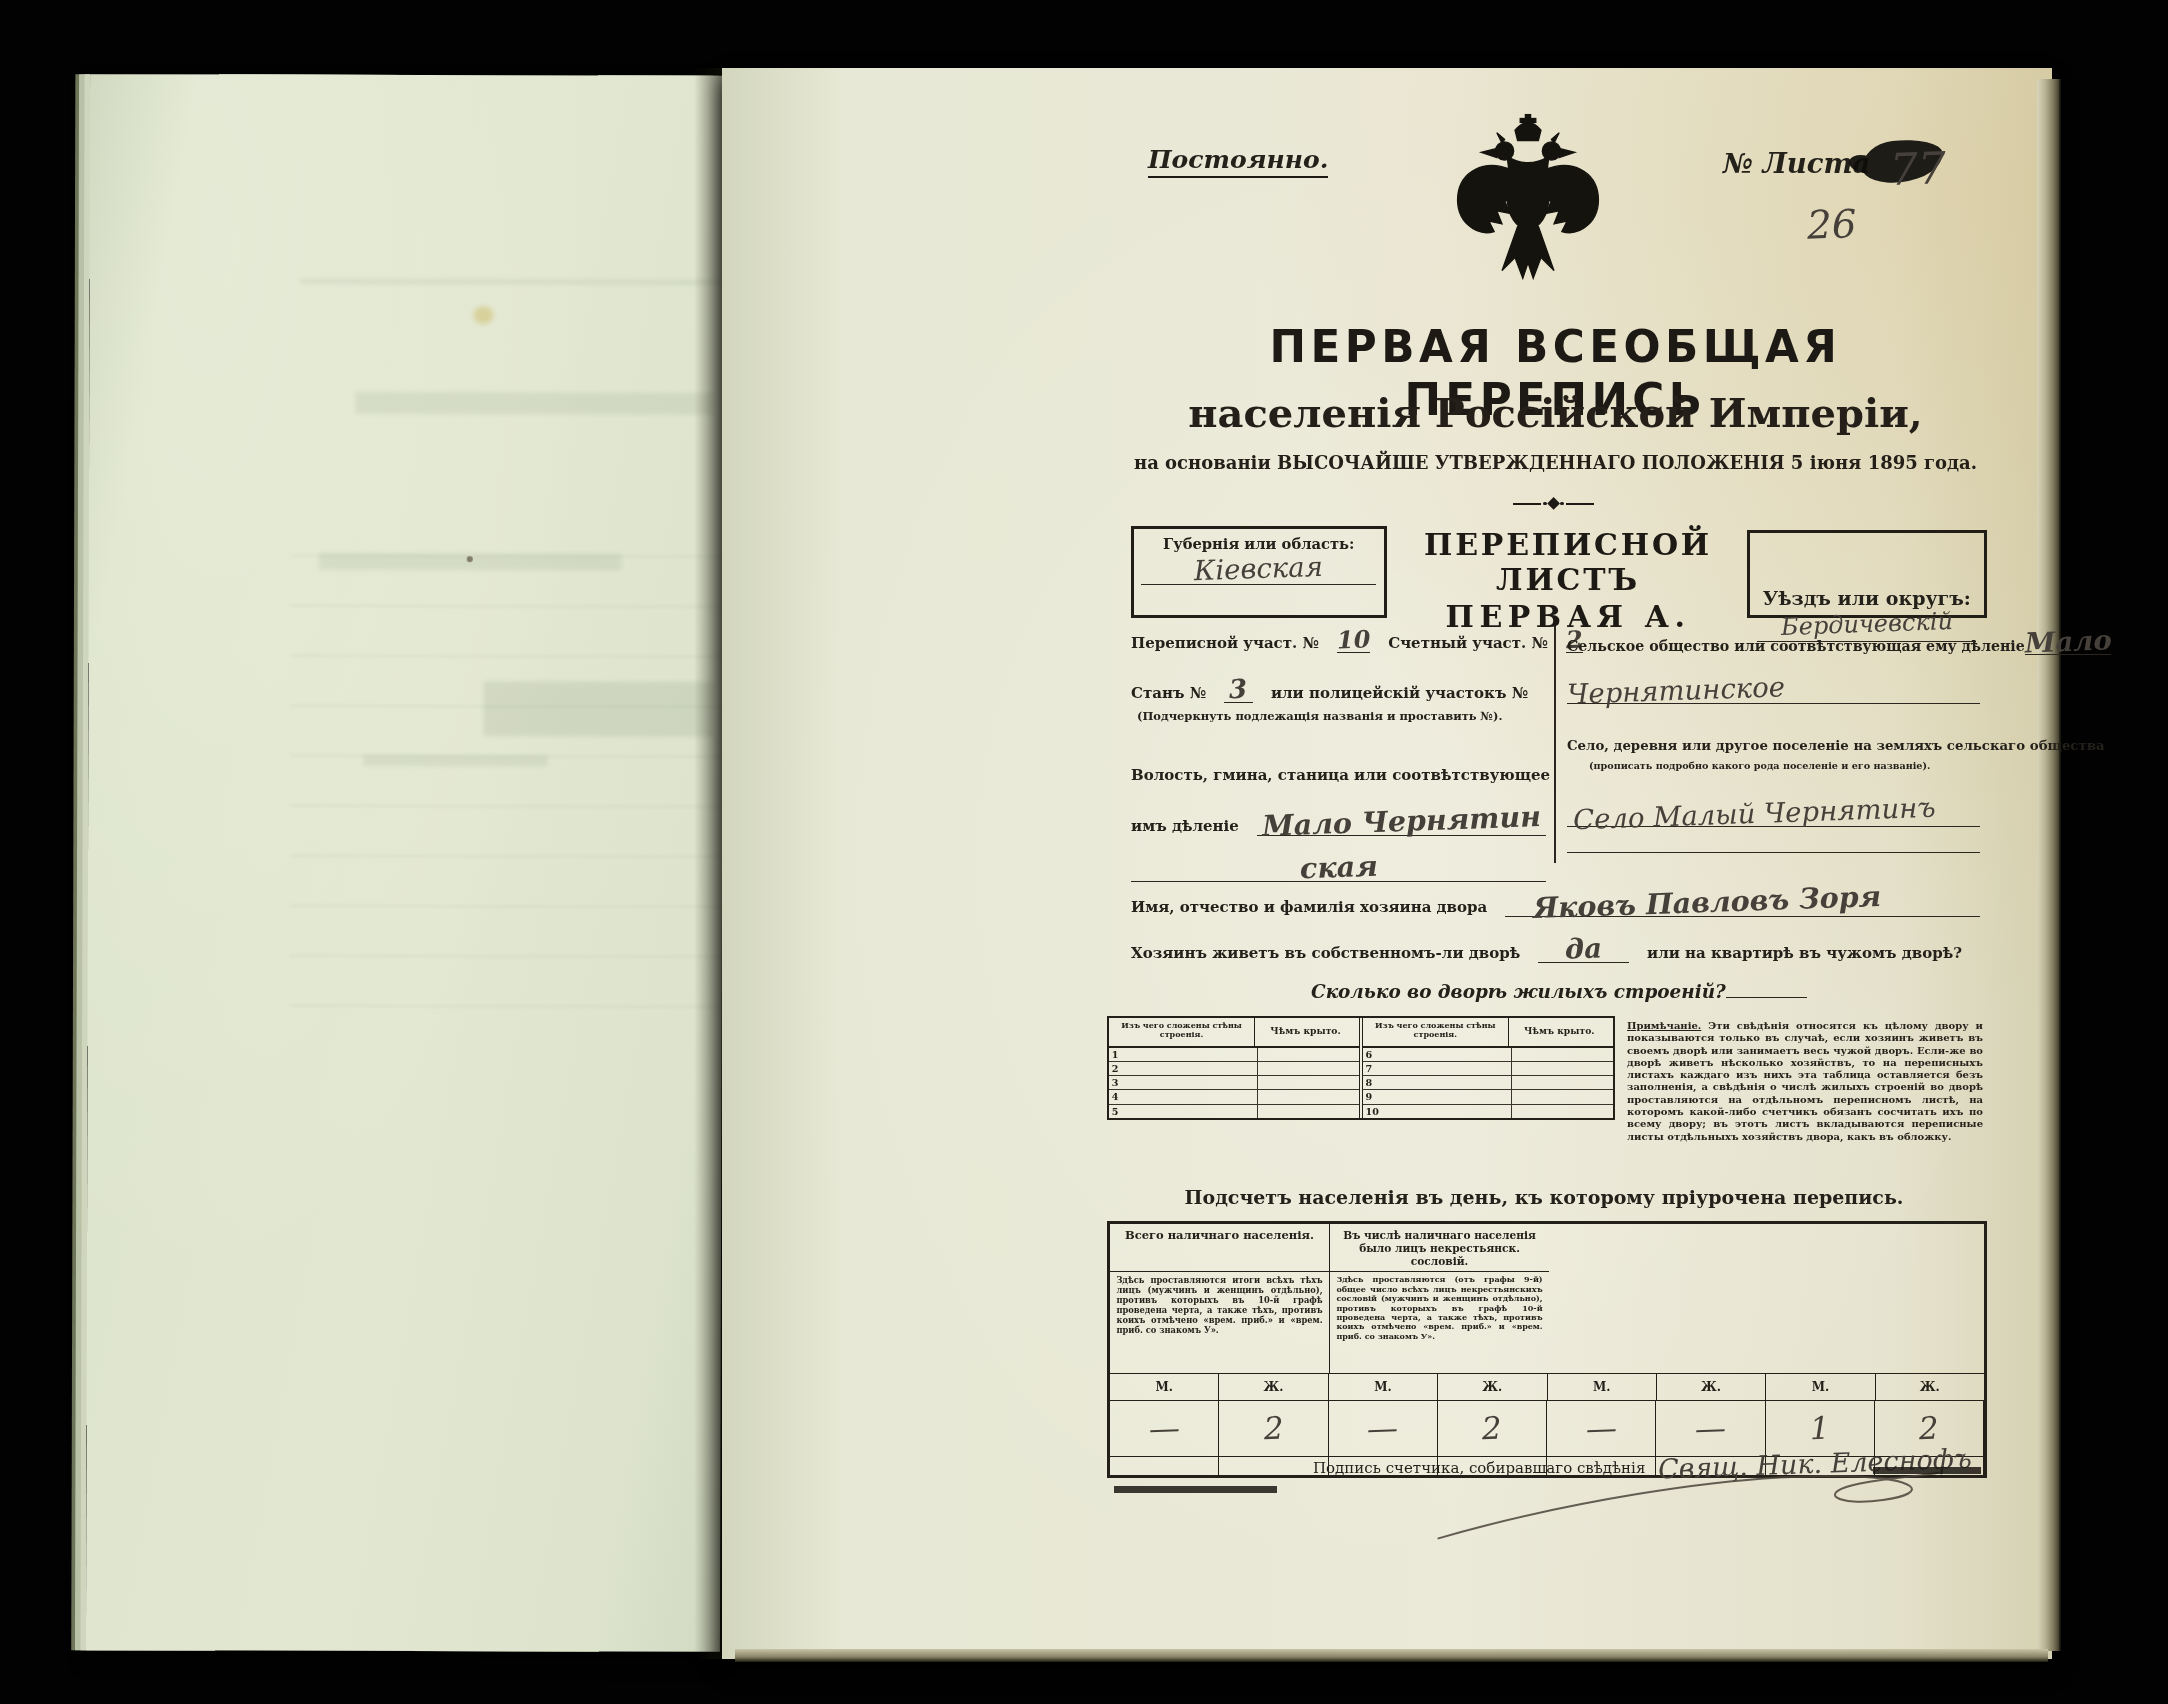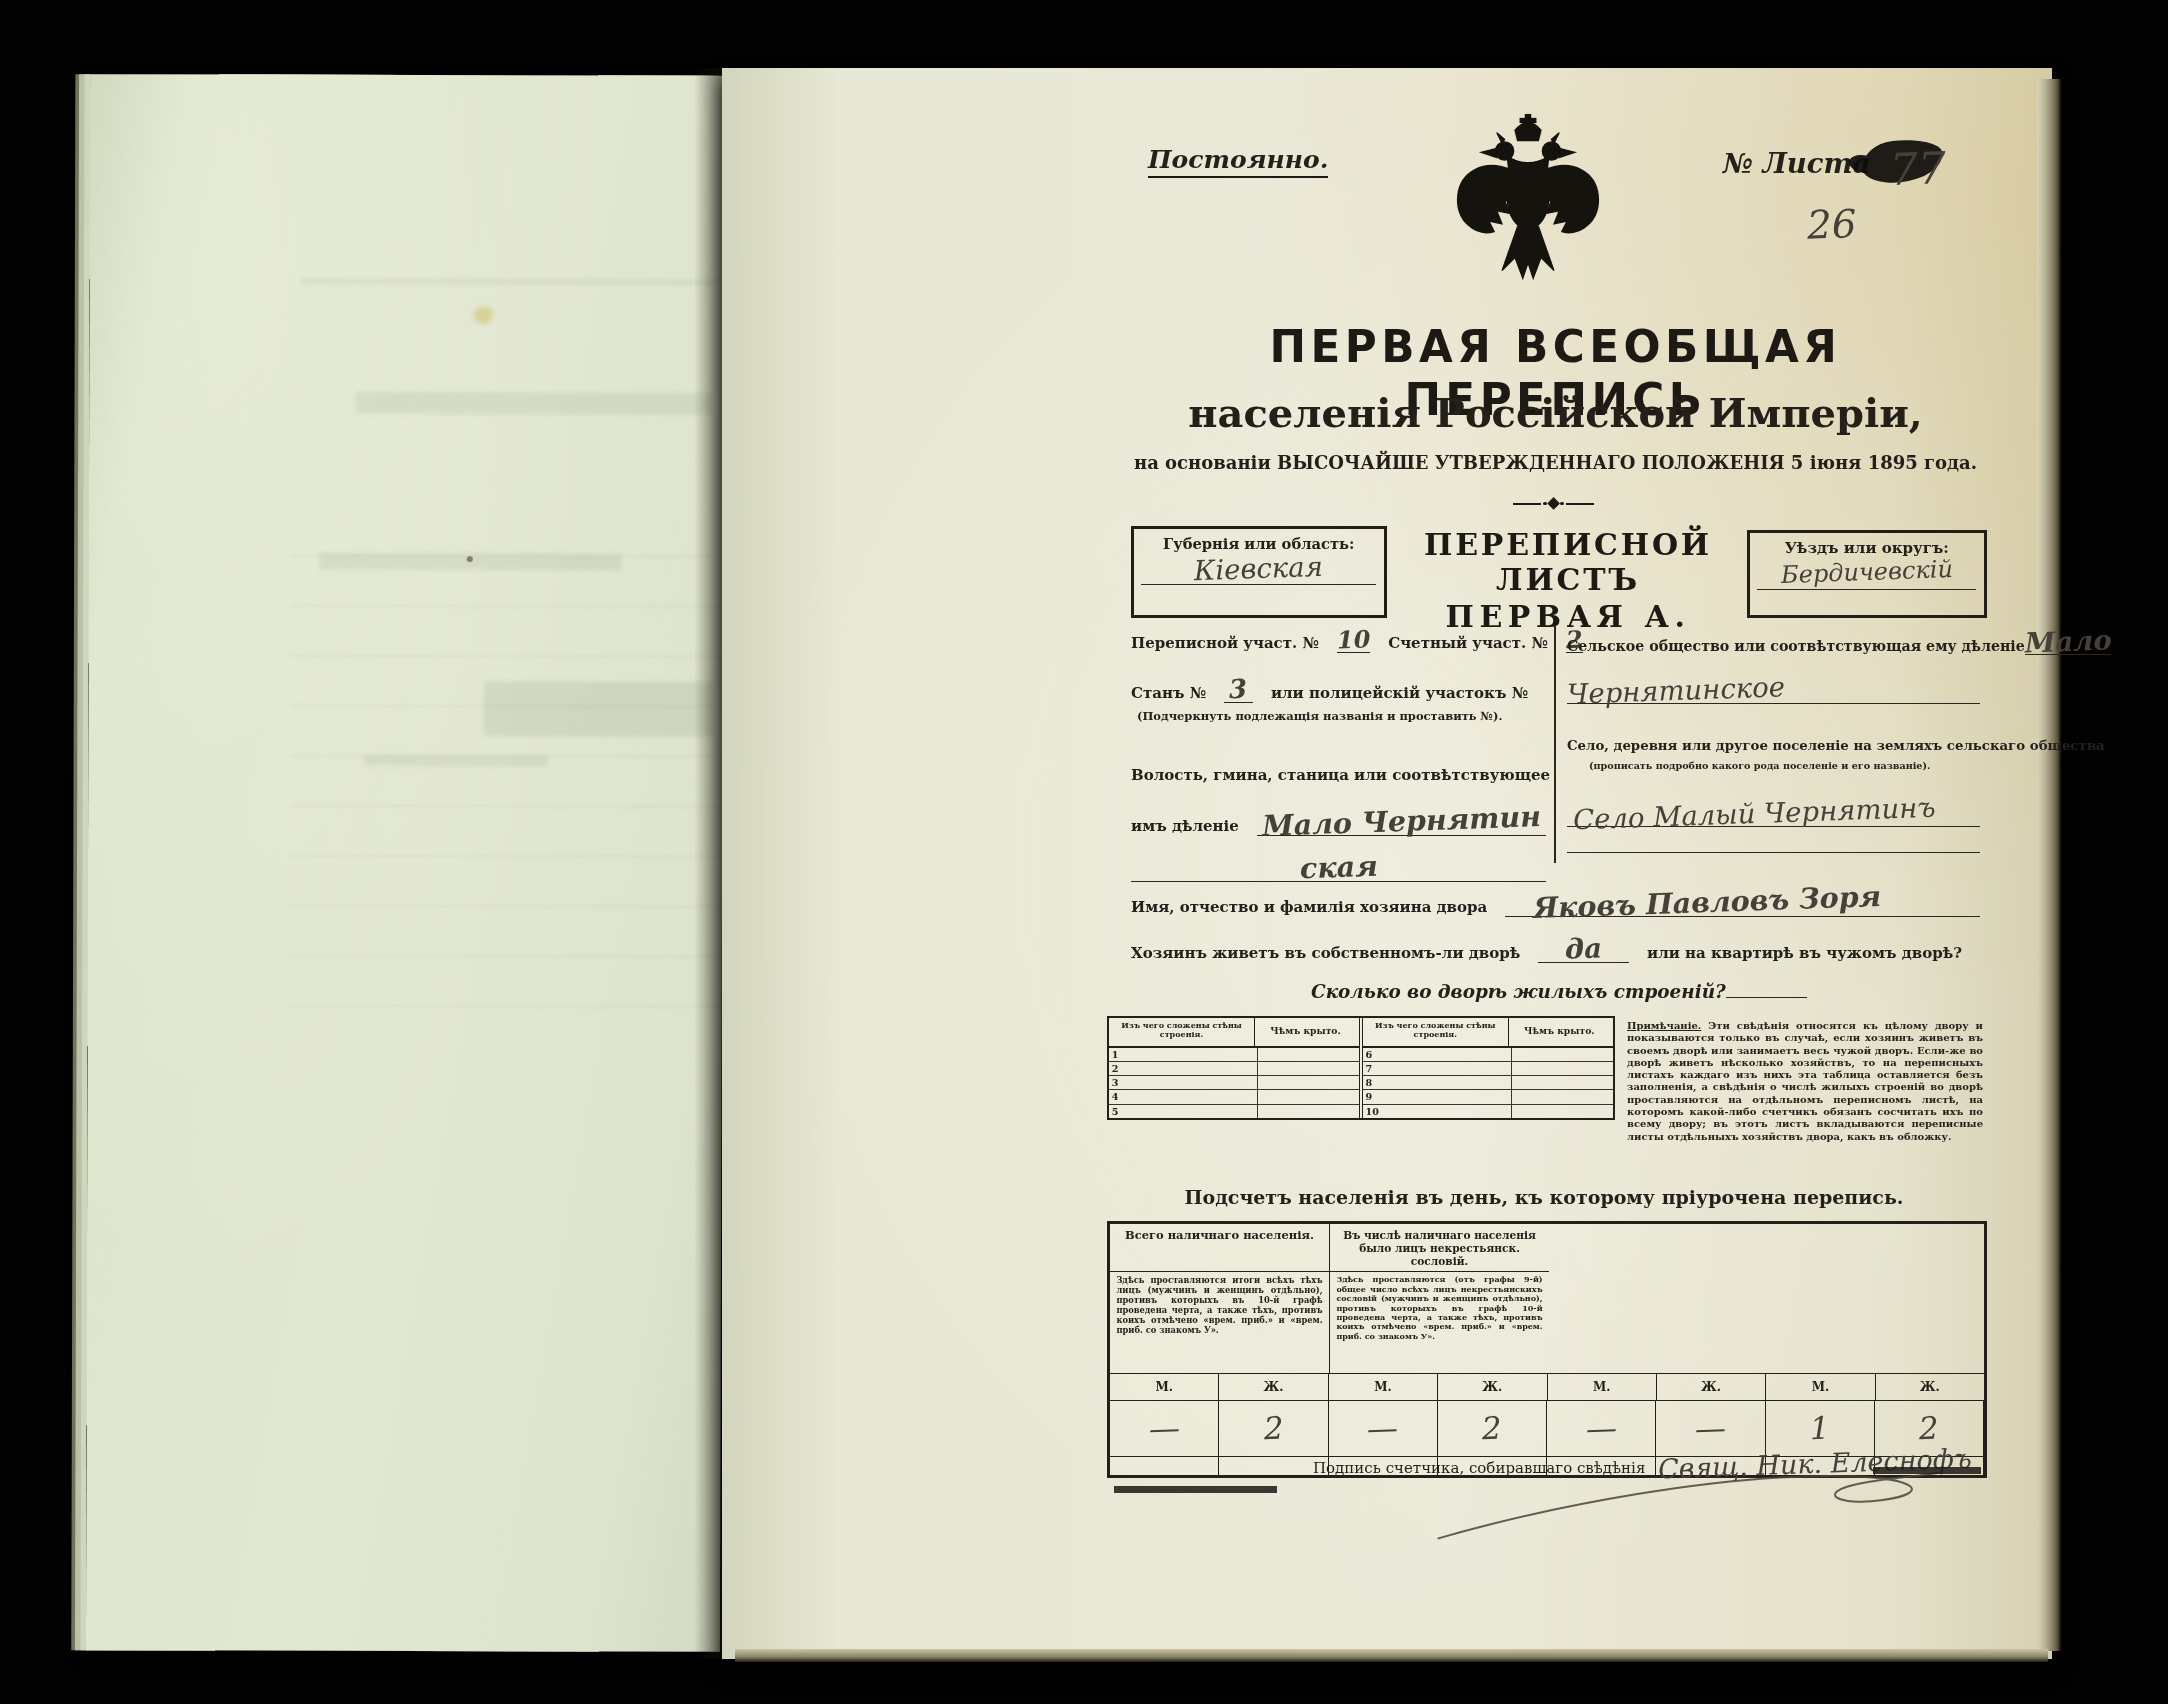--- a/index.html
+++ b/index.html
@@ -188,21 +188,21 @@
 
   <div class="fbox" style="left:1131px;top:526px;width:235px;height:77px;">
     <div class="lbl">Губернія или область:</div>
     <span class="u"><span class="hw" style="font-size:27.5px;top:5.5px;position:relative;">Кіевская</span></span>
   </div>
   <div class="form-title">
     <div class="l1">ПЕРЕПИСНОЙ ЛИСТЪ</div>
     <div class="l2">ПЕРВАЯ А.</div>
   </div>
   <div class="fbox" style="left:1747px;top:530px;width:219px;height:73px;">
-    <div class="lbl" style="font-size:15px;">Уѣздъ или округъ:</div>
+    <div class="lbl" style="font-size:19px;margin-top:48px;">Уѣздъ или округъ:</div>
     <span class="u"><span class="hw" style="font-size:24px;top:5.5px;position:relative;">Бердичевскій</span></span>
   </div>
 
   <div class="vdiv"></div>
 
   <div class="line plabel" style="left:1131px;top:632px;width:415px;">
     <span>Переписной участ. №</span>
     <span class="u" style="width:39px;"><span class="hw" style="font-size:24px;">10</span></span>
     <span>Счетный участ. №</span>
     <span class="u" style="flex:1;"><span class="hw" style="font-size:24px;">2</span></span>

